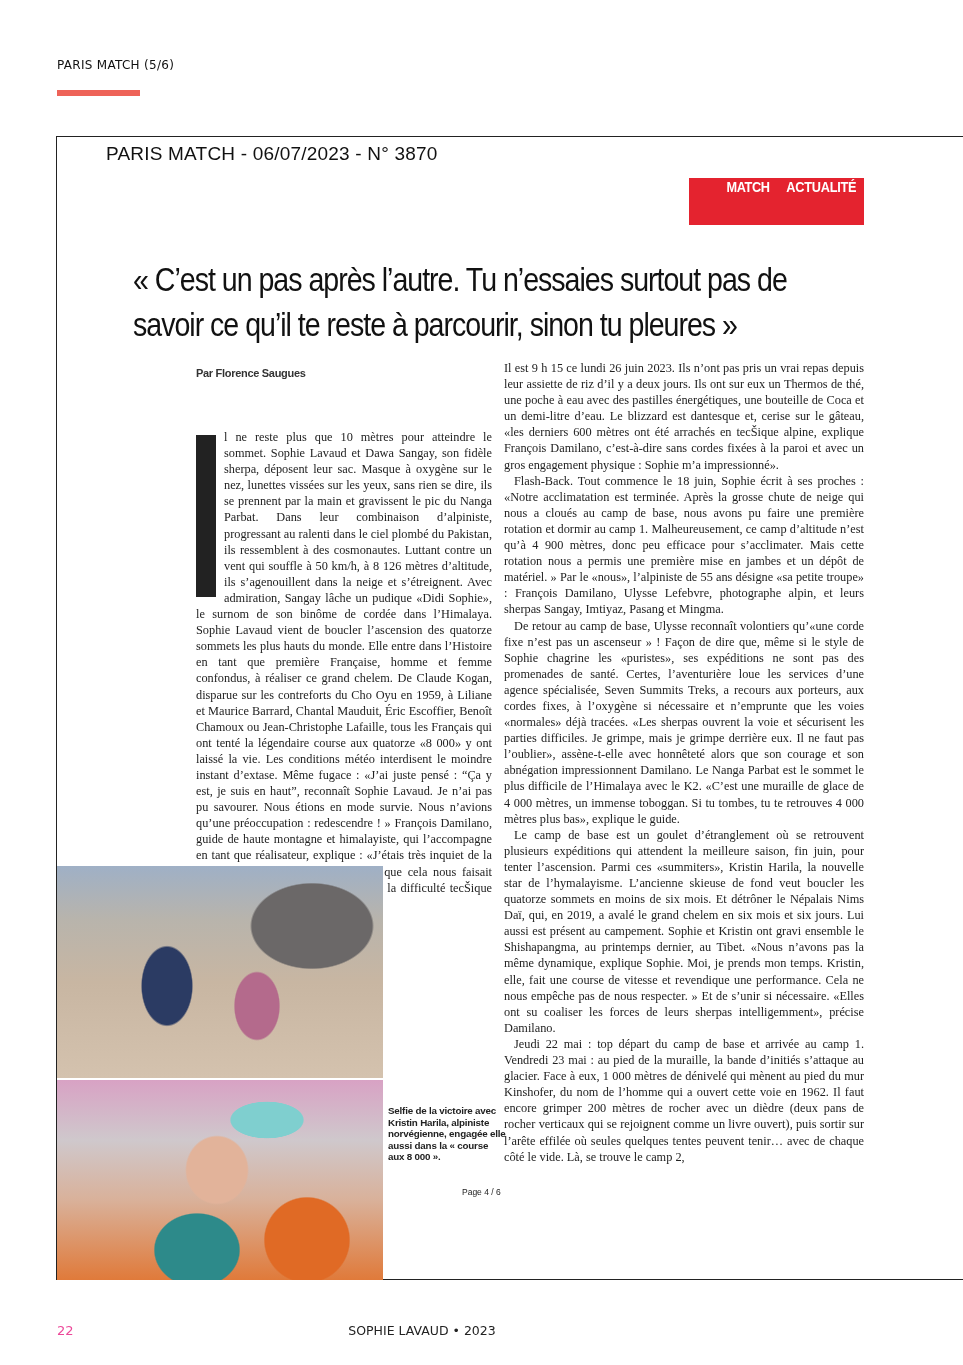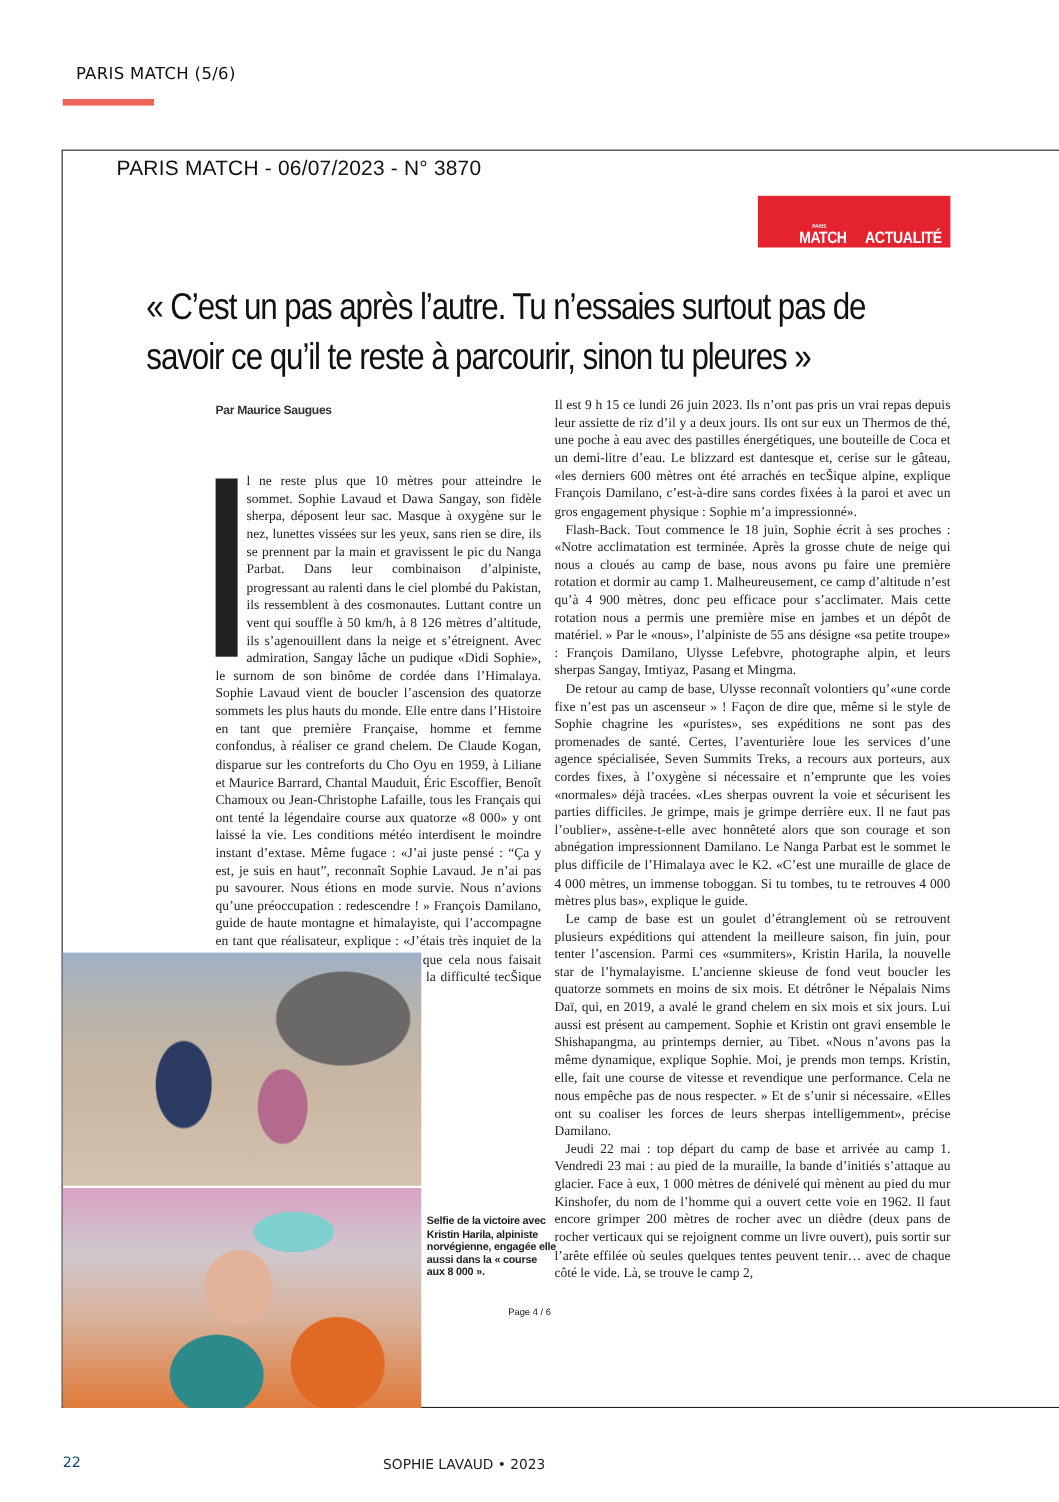--- a/index.html
+++ b/index.html
@@ -1,41 +1,41 @@
 <!DOCTYPE html>
 <html><head>
 <meta charset="utf-8">
 <style>
   * { box-sizing: border-box; margin: 0; padding: 0; }
   html, body { width: 963px; height: 1365px; background: #ffffff; overflow: hidden; }
   body { position: relative; font-family: "Liberation Serif", serif; color: #1a1a1a; }
 
   .section-title {
     position: absolute; left: 57px; top: 58px;
-    font-family: "DejaVu Sans", sans-serif; font-size: 15px; font-weight: 500;
-    letter-spacing: 0.3px; color: #111; margin-left: 12px;
+    font-family: "DejaVu Sans", sans-serif; font-size: 12px; font-weight: 500;
+    letter-spacing: 0.3px; color: #111;
   }
   .accent-bar {
     position: absolute; left: 57px; top: 90px; width: 83px; height: 6px;
     background: #ee6358;
   }
 
   .page-frame {
     position: absolute; left: 56px; top: 136px; width: 920px; height: 1144px;
     border: 1.5px solid #222; background: #fff;
   }
   .source-line {
     position: absolute; left: 49px; top: 6px;
     font-family: "Liberation Sans", sans-serif; font-size: 19px; color: #111;
     letter-spacing: 0.2px;
   }
   .badge {
     position: absolute; left: 632px; top: 41px; width: 175px; height: 47px;
     background: #e4232f; color: #fff;
-    display: flex; align-items: flex-end; justify-content: flex-end; padding-right: 8px;
+    display: flex; align-items: flex-start; justify-content: flex-end; padding-right: 8px;
     font-family: "Liberation Sans", sans-serif; font-weight: bold;
   }
   .badge .brand { font-size: 15px; letter-spacing: -0.5px; position: relative; margin-right: 4px; transform: scaleX(0.85); transform-origin: right; }
   .badge .brand-small { position: absolute; top: -5px; left: 14px; font-size: 5px; letter-spacing: 0; }
   .badge .section { font-size: 15px; letter-spacing: -0.3px; transform: scaleX(0.85); transform-origin: right; }
 
   .headline {
     position: absolute; left: 76px; top: 120px; width: 720px;
     font-family: "Liberation Sans", sans-serif; font-size: 34px; line-height: 45px;
     font-weight: normal; color: #111; letter-spacing: -1.2px;
@@ -90,21 +90,21 @@
   .caption1 { top: 730px; }
   .caption2 { top: 944px; margin-top: 24px; }
 
   .page-marker {
     position: absolute; left: 405px; top: 1050px;
     font-family: "Liberation Sans", sans-serif; font-size: 8.5px; color: #222;
   }
 
   .footer-num {
     position: absolute; left: 57px; top: 1323px;
-    font-family: "DejaVu Sans", sans-serif; font-size: 13px; color: #0c4a6e;
+    font-family: "DejaVu Sans", sans-serif; font-size: 13px; color: #ec4899;
   }
   .footer-title {
     position: absolute; left: 0; width: 844px; top: 1323px; text-align: center;
     font-family: "DejaVu Sans", sans-serif; font-size: 12.5px; color: #222;
   }
 </style>
 </head>
 <body>
 
 <div class="section-title">PARIS MATCH (5/6)</div>
@@ -116,21 +116,21 @@
   <div class="badge">
     <span class="brand">
       <span class="brand-small">PARIS</span>
       <span>MATCH</span>
     </span>
     <span class="section">ACTUALITÉ</span>
   </div>
 
   <h1 class="headline">« C’est un pas après l’autre. Tu n’essaies surtout pas de savoir ce qu’il te reste à parcourir, sinon tu pleures »</h1>
 
-  <div class="byline">Par Maurice Saugues</div>
+  <div class="byline">Par Florence Saugues</div>
 
   <div class="col col-left">
     <span class="dropcap"></span>
     <p>l ne reste plus que 10 mètres pour atteindre le sommet. Sophie Lavaud et Dawa Sangay, son fidèle sherpa, déposent leur sac. Masque à oxygène sur le nez, lunettes vissées sur les yeux, sans rien se dire, ils se prennent par la main et gravissent le pic du Nanga Parbat. Dans leur combinaison d’alpiniste, progressant au ralenti dans le ciel plombé du Pakistan, ils ressemblent à des cosmonautes. Luttant contre un vent qui souffle à 50 km/h, à 8 126 mètres d’altitude, ils s’agenouillent dans la neige et s’étreignent. Avec admiration, Sangay lâche un pudique «Didi Sophie», le surnom de son binôme de cordée dans l’Himalaya. Sophie Lavaud vient de boucler l’ascension des quatorze sommets les plus hauts du monde. Elle entre dans l’Histoire en tant que première Française, homme et femme confondus, à réaliser ce grand chelem. De Claude Kogan, disparue sur les contreforts du Cho Oyu en 1959, à Liliane et Maurice Barrard, Chantal Mauduit, Éric Escoffier, Benoît Chamoux ou Jean-Christophe Lafaille, tous les Français qui ont tenté la légendaire course aux quatorze «8 000» y ont laissé la vie. Les conditions météo interdisent le moindre instant d’extase. Même fugace : «J’ai juste pensé : “Ça y est, je suis en haut”, reconnaît Sophie Lavaud. Je n’ai pas pu savourer. Nous étions en mode survie. Nous n’avions qu’une préoccupation : redescendre ! » François Damilano, guide de haute montagne et himalayiste, qui l’accompagne en tant que réalisateur, explique : «J’étais très inquiet de la dégradation du temps et du danger que cela nous faisait courir, le tout ajouté à la fatigue et à la difficulté tecŠique qui</p>
   </div>
 
   <div class="col col-right">
     <p>Il est 9 h 15 ce lundi 26 juin 2023. Ils n’ont pas pris un vrai repas depuis leur assiette de riz d’il y a deux jours. Ils ont sur eux un Thermos de thé, une poche à eau avec des pastilles énergétiques, une bouteille de Coca et un demi-litre d’eau. Le blizzard est dantesque et, cerise sur le gâteau, «les derniers 600 mètres ont été arrachés en tecŠique alpine, explique François Damilano, c’est-à-dire sans cordes fixées à la paroi et avec un gros engagement physique : Sophie m’a impressionné».</p>
     <p>Flash-Back. Tout commence le 18 juin, Sophie écrit à ses proches : «Notre acclimatation est terminée. Après la grosse chute de neige qui nous a cloués au camp de base, nous avons pu faire une première rotation et dormir au camp 1. Malheureusement, ce camp d’altitude n’est qu’à 4 900 mètres, donc peu efficace pour s’acclimater. Mais cette rotation nous a permis une première mise en jambes et un dépôt de matériel. » Par le «nous», l’alpiniste de 55 ans désigne «sa petite troupe» : François Damilano, Ulysse Lefebvre, photographe alpin, et leurs sherpas Sangay, Imtiyaz, Pasang et Mingma.</p>
     <p>De retour au camp de base, Ulysse reconnaît volontiers qu’«une corde fixe n’est pas un ascenseur » ! Façon de dire que, même si le style de Sophie chagrine les «puristes», ses expéditions ne sont pas des promenades de santé. Certes, l’aventurière loue les services d’une agence spécialisée, Seven Summits Treks, a recours aux porteurs, aux cordes fixes, à l’oxygène si nécessaire et n’emprunte que les voies «normales» déjà tracées. «Les sherpas ouvrent la voie et sécurisent les parties difficiles. Je grimpe, mais je grimpe derrière eux. Il ne faut pas l’oublier», assène-t-elle avec honnêteté alors que son courage et son abnégation impressionnent Damilano. Le Nanga Parbat est le sommet le plus difficile de l’Himalaya avec le K2. «C’est une muraille de glace de 4 000 mètres, un immense toboggan. Si tu tombes, tu te retrouves 4 000 mètres plus bas», explique le guide.</p>

